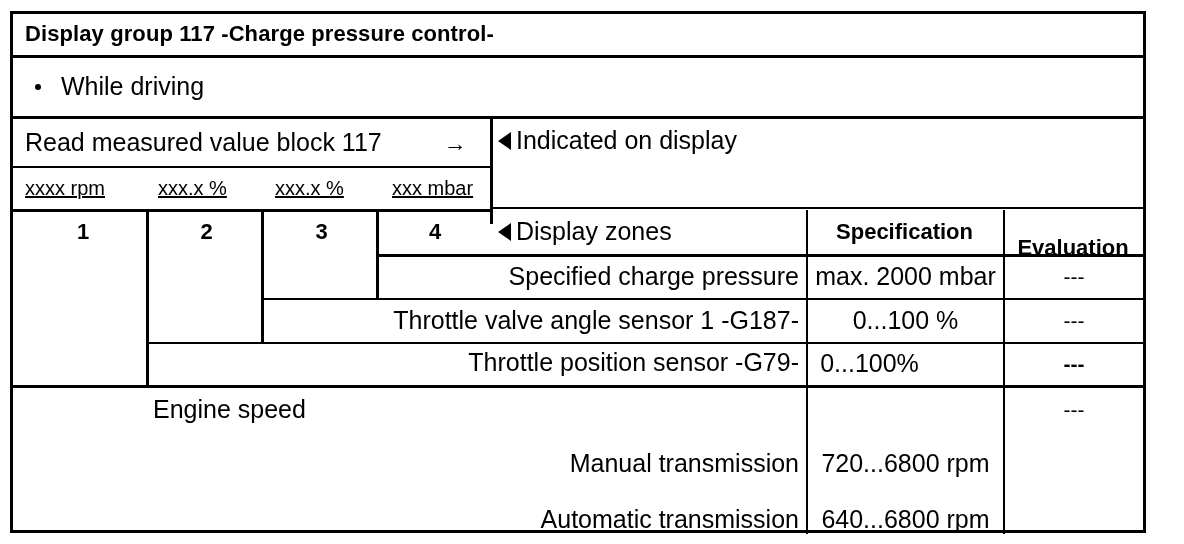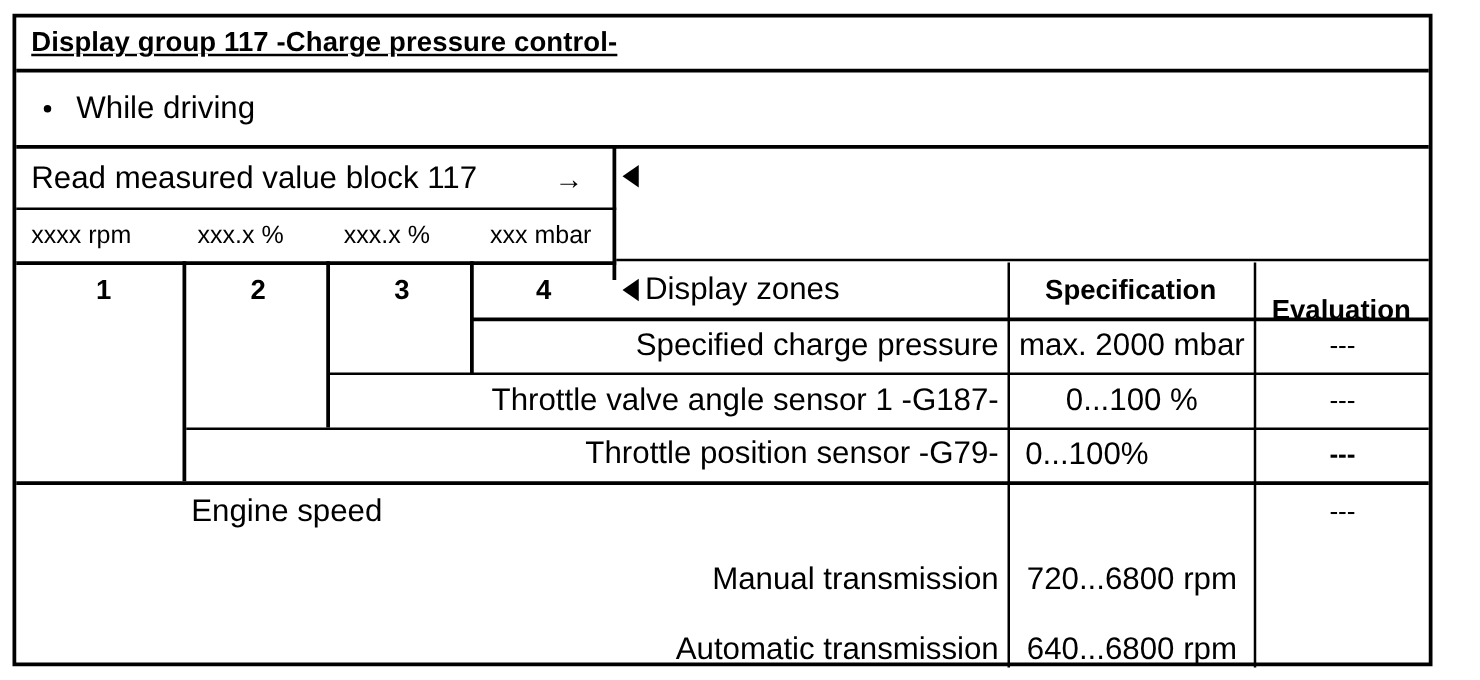--- a/index.html
+++ b/index.html
@@ -48,21 +48,20 @@
   }
   .txt.center { justify-content: center; }
   .txt.right  { justify-content: flex-end; }
   .txt.left   { justify-content: flex-start; }
   .bold { font-weight: bold; }
 
   #title-text {
     font-size: 22px;
     font-weight: bold;
     letter-spacing: 0.1px;
-    text-decoration: underline;
   }
 
   .bullet-dot {
     display: inline-block;
     width: 6px;
     height: 6px;
     border-radius: 50%;
     background: #000;
     margin-right: 20px;
     vertical-align: middle;
@@ -77,21 +76,21 @@
     border-bottom: 9px solid transparent;
     border-right: 13px solid #000;
     margin-right: 5px;
     flex: 0 0 auto;
   }
 
   .arrow-glyph { font-size: 23px; line-height: 1; }
 
   .dashes { letter-spacing: 0px; font-size: 21px; }
 
-  .unit { position: absolute; font-size: 20px; white-space: nowrap; }
+  .unit { position: absolute; font-size: 20px; white-space: nowrap; text-decoration: underline; }
 </style>
 </head>
 <body>
 
 <div id="sheet">
 
   <div class="txt left abs" id="title-text" style="left:12px; top:0px; width:1100px; height:41px;">Display group 117 -Charge pressure control-</div>
   <div class="hrule" style="left:0px; top:41px; width:1130px;"></div>
 
   <div class="txt left abs" style="left:22px; top:44px; width:800px; height:58px;">
@@ -109,20 +108,21 @@
   <div class="txt left abs unit" style="left:145px; top:153px; width:115px; height:42px; font-size:20px;">xxx.x %</div>
   <div class="txt left abs unit" style="left:262px; top:153px; width:115px; height:42px; font-size:20px;">xxx.x %</div>
   <div class="txt left abs unit" style="left:379px; top:153px; width:110px; height:42px; font-size:20px;">xxx mbar</div>
 
   <div class="hrule" style="left:0px; top:195px; width:480px;"></div>
 
   <div class="vrule" style="left:477px; top:102px; width:3px; height:108px;"></div>
 
   <div class="txt left abs" style="left:485px; top:107px; width:380px; height:40px;">
     <span class="tri-left"></span>
+    <span>Indicated on display</span>
   </div>
 
   <div class="hrule thin" style="left:480px; top:193px; width:650px;"></div>
 
   <div class="txt center abs bold" style="left:793px; top:196px; width:197px; height:44px; font-size:22px;">Specification</div>
 
   <div class="txt left abs" style="left:485px; top:196px; width:310px; height:44px;">
     <span class="tri-left"></span>
     <span>Display zones</span>
   </div>

